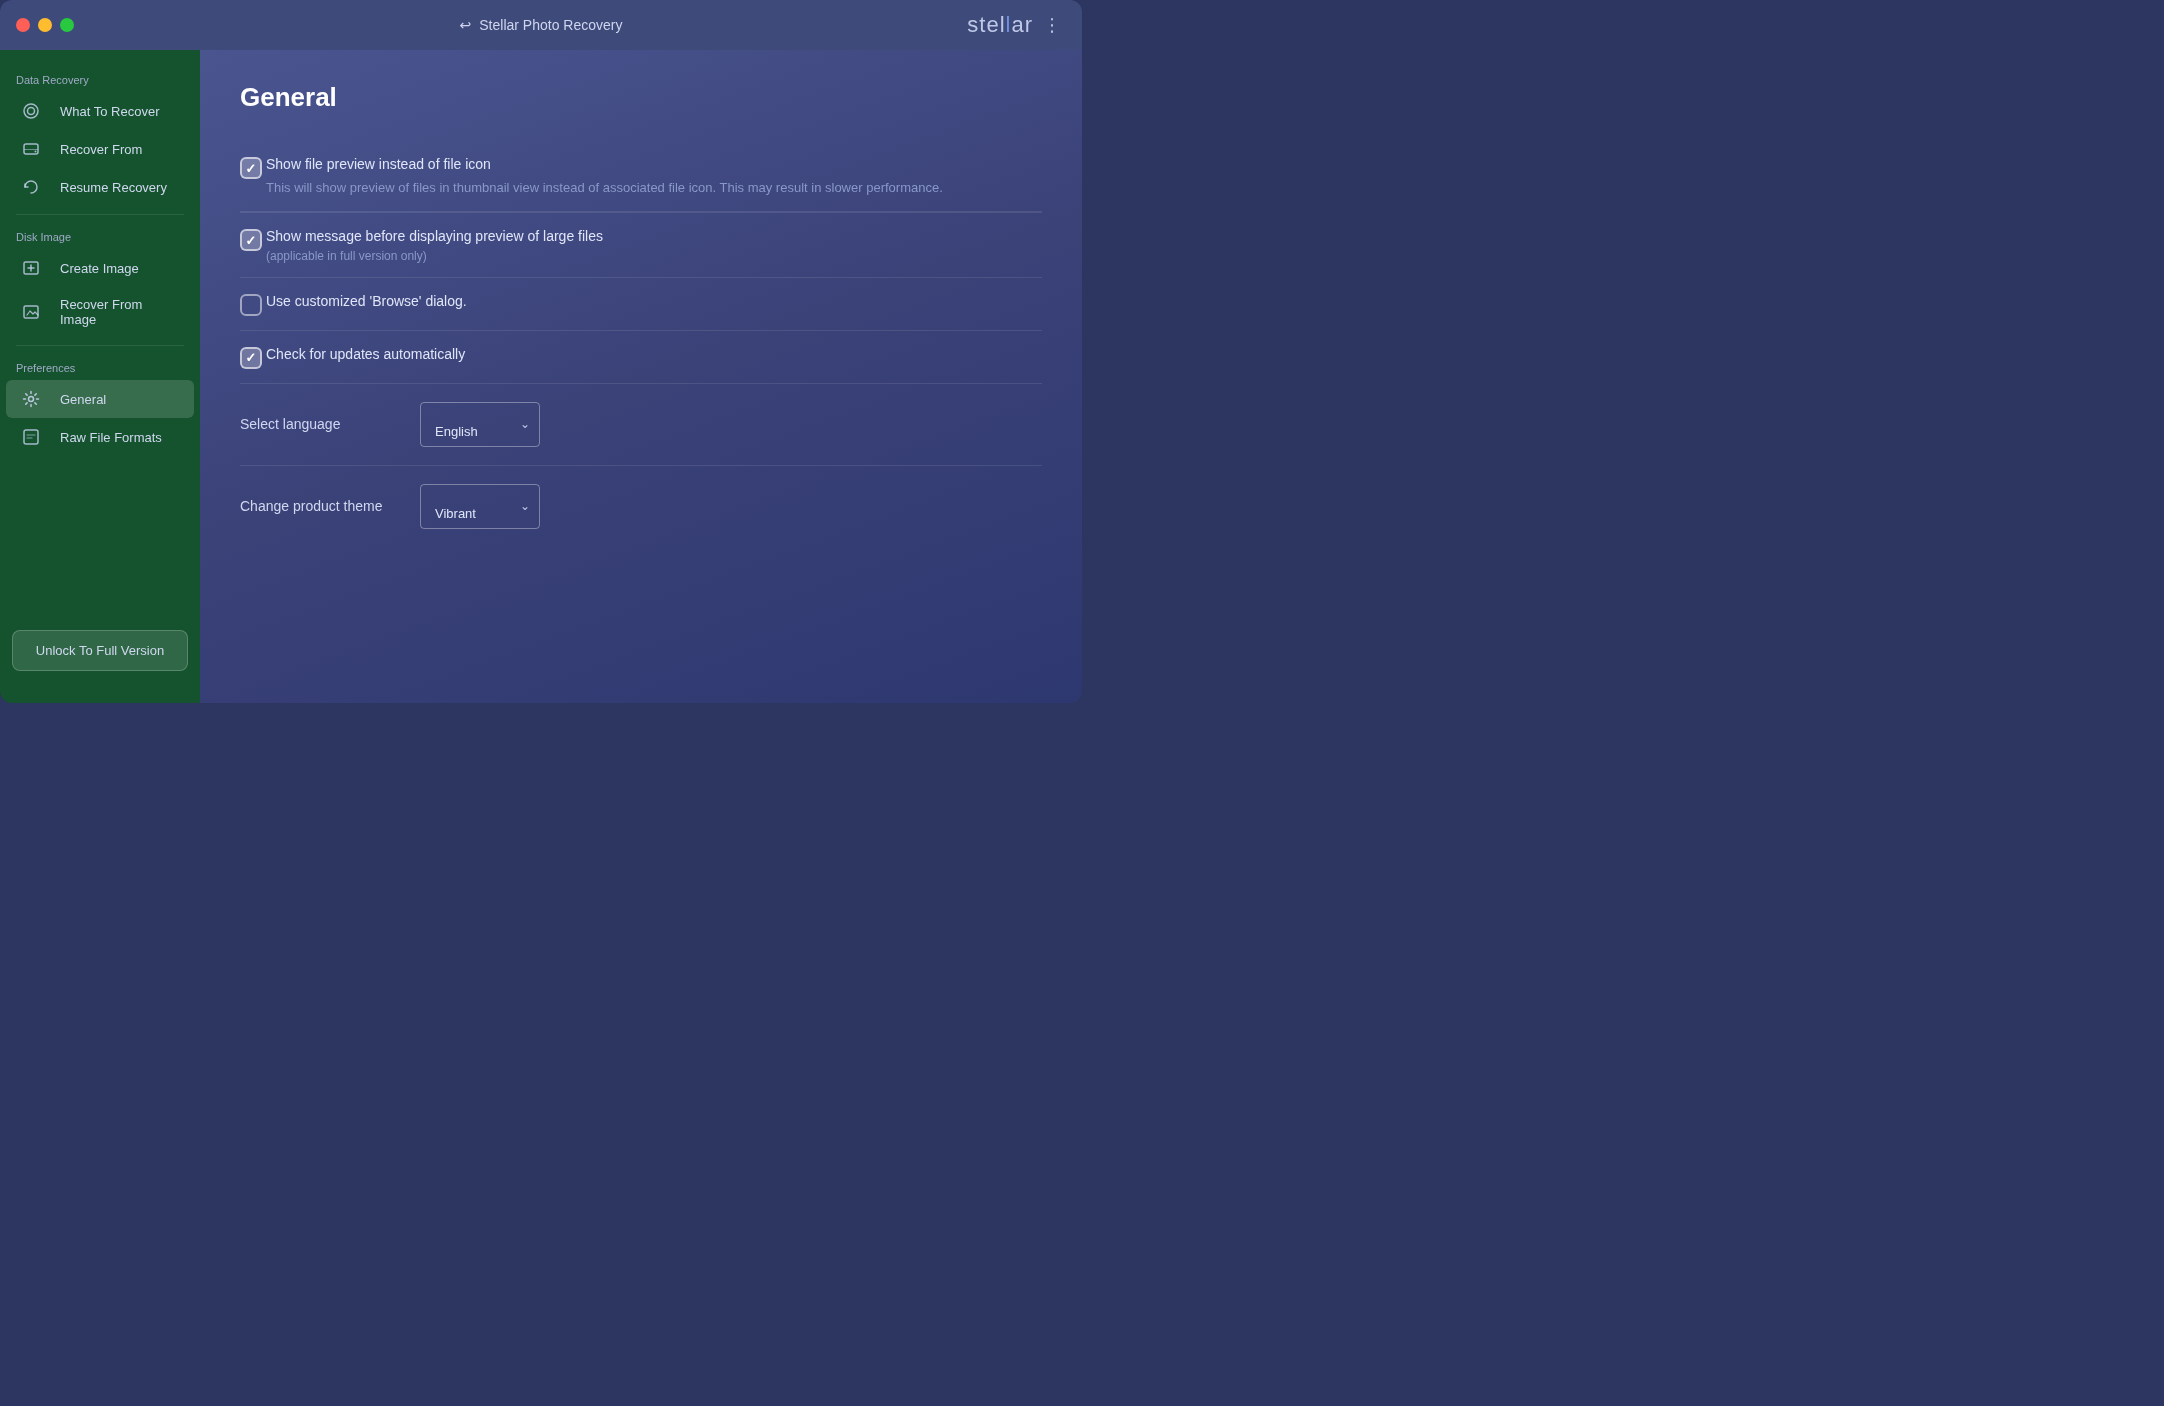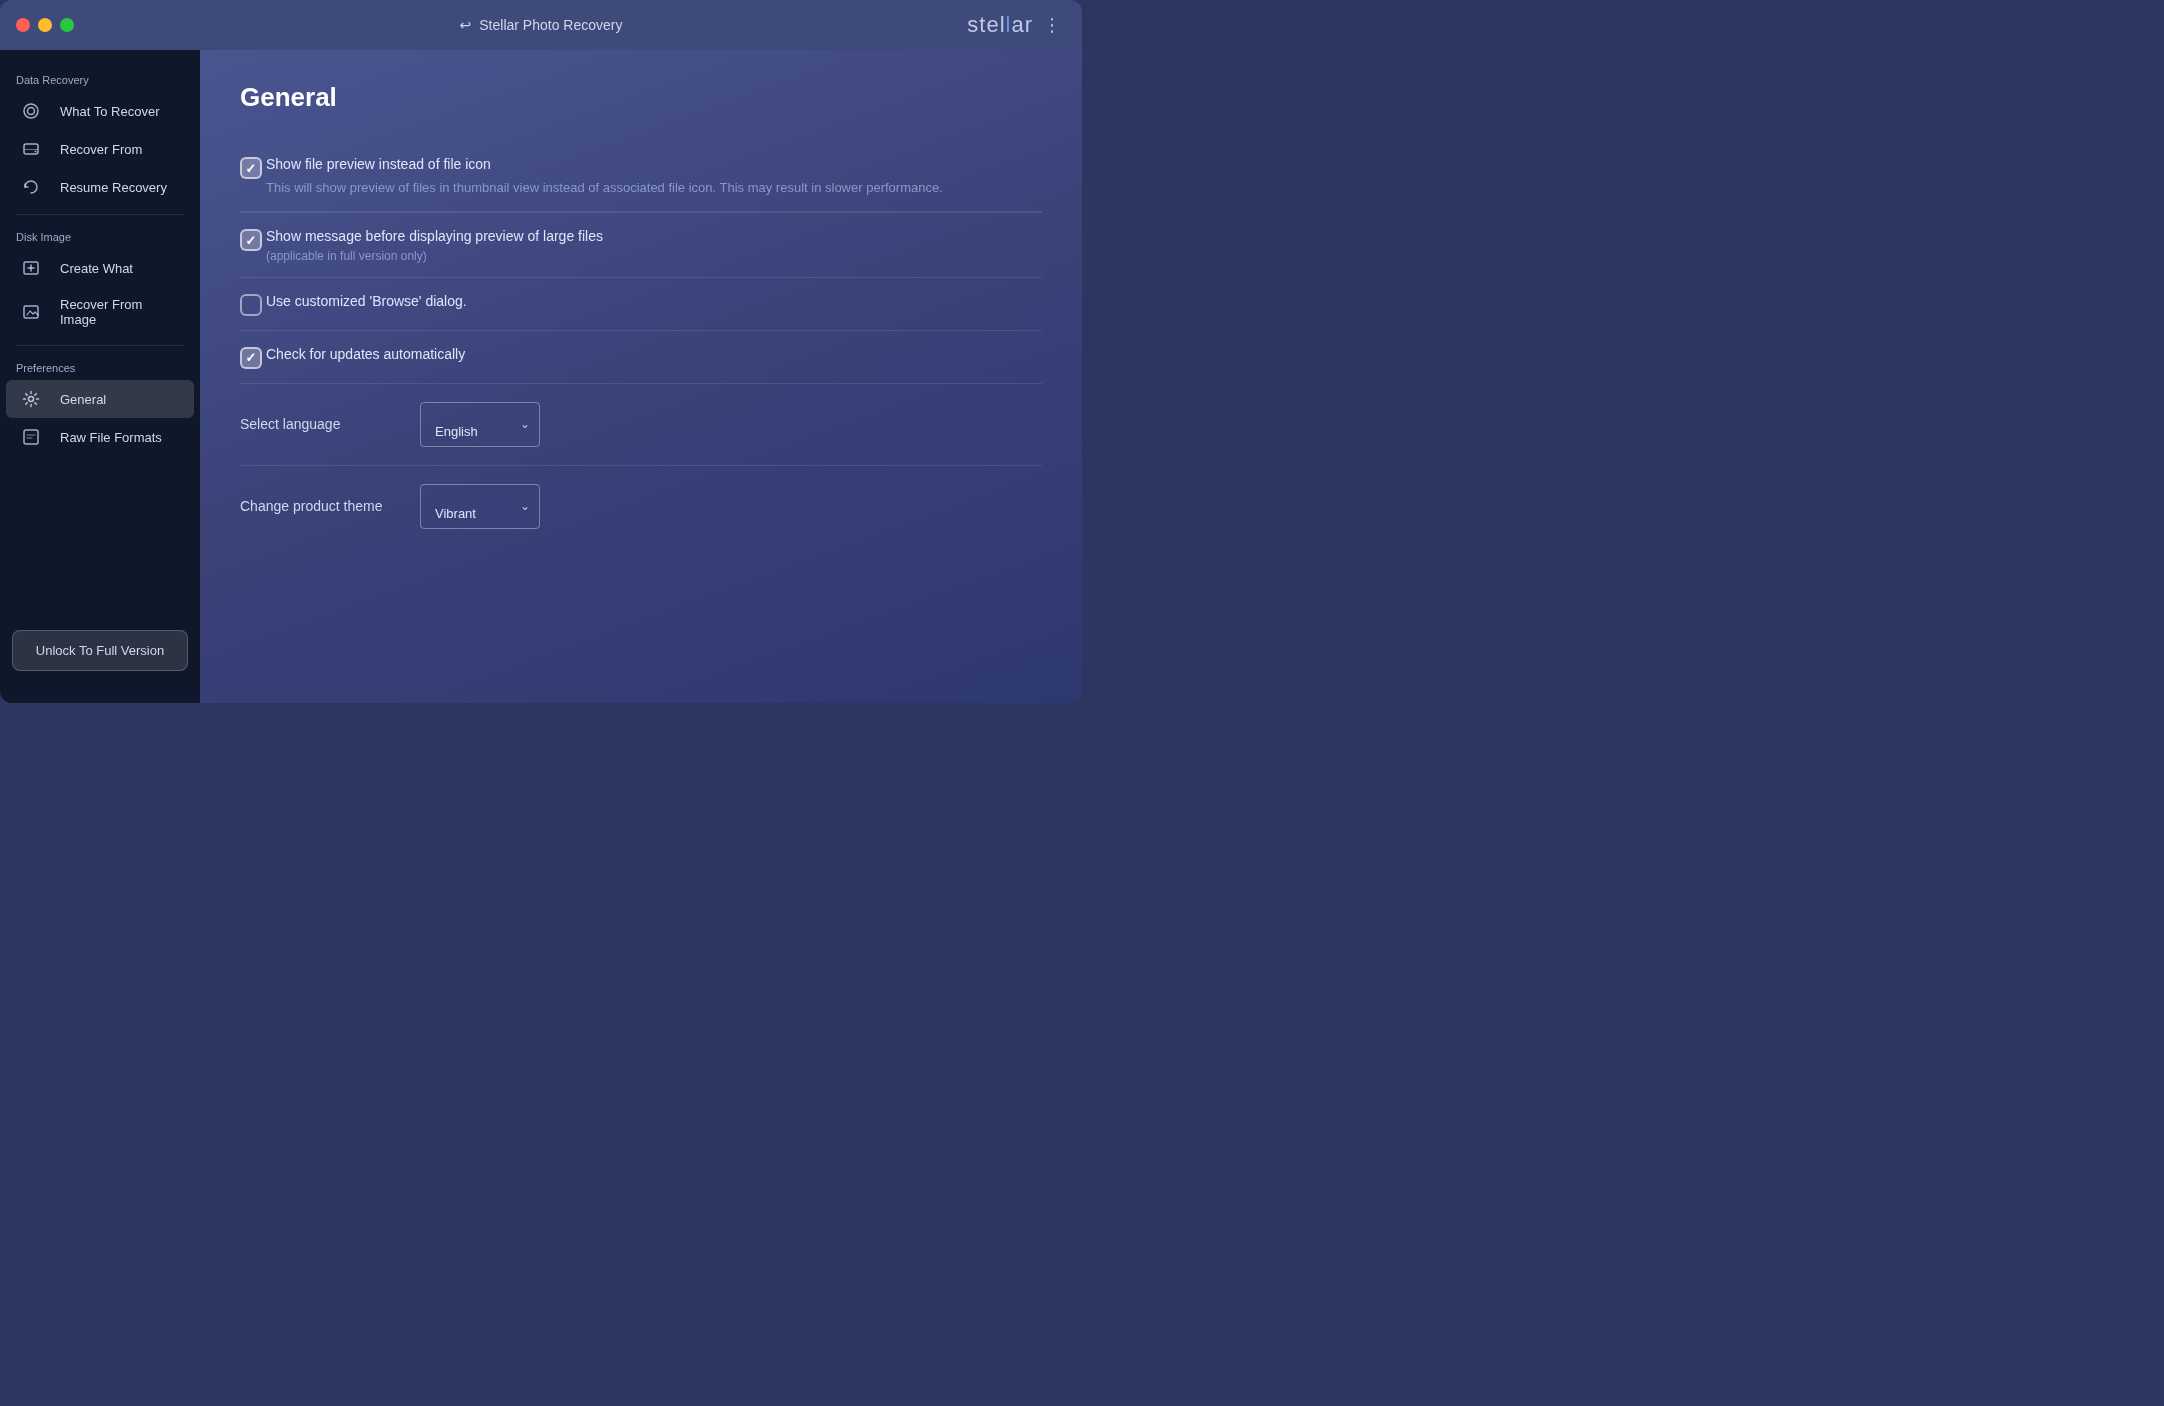--- a/index.html
+++ b/index.html
@@ -67,21 +67,21 @@
     
     .main-layout {
       display: flex;
       flex: 1;
       overflow: hidden;
     }
 
     
     .sidebar {
       width: 200px;
-      background: #0f172a;
+      background: #14532d;
       display: flex;
       flex-direction: column;
       padding: 16px 0;
       flex-shrink: 0;
     }
     .sidebar-section-label {
       color: #a0aac8;
       font-size: 11px;
       padding: 8px 16px 6px 16px;
       text-transform: none;
@@ -301,21 +301,21 @@
     <div class="sidebar-section-label">Disk Image</div>
 
     <div class="sidebar-item">
       <span class="icon">
         <svg width="18" height="18" viewBox="0 0 18 18" fill="none">
           <rect x="2" y="3" width="14" height="12" rx="1.5" stroke="rgba(200,210,240,0.8)" stroke-width="1.5" fill="none"></rect>
           <line x1="9" y1="6" x2="9" y2="12" stroke="rgba(200,210,240,0.8)" stroke-width="1.5" stroke-linecap="round"></line>
           <line x1="6" y1="9" x2="12" y2="9" stroke="rgba(200,210,240,0.8)" stroke-width="1.5" stroke-linecap="round"></line>
         </svg>
       </span>
-      <span>Create What</span>
+      <span>Create Image</span>
     </div>
 
     <div class="sidebar-item">
       <span class="icon">
         <svg width="18" height="18" viewBox="0 0 18 18" fill="none">
           <rect x="2" y="3" width="14" height="12" rx="1.5" stroke="rgba(200,210,240,0.8)" stroke-width="1.5" fill="none"></rect>
           <path d="M5 12 L8 8 L11 11 L13 9 L16 12" stroke="rgba(200,210,240,0.8)" stroke-width="1.2" fill="none" stroke-linecap="round" stroke-linejoin="round"></path>
         </svg>
       </span>
       <span>Recover From Image</span>

